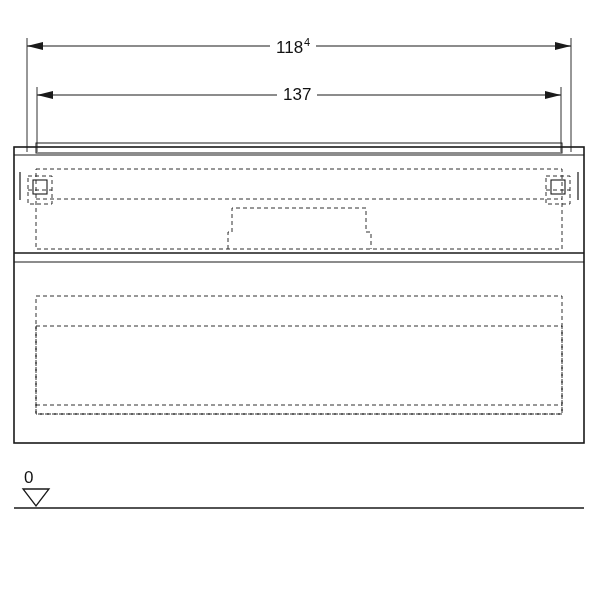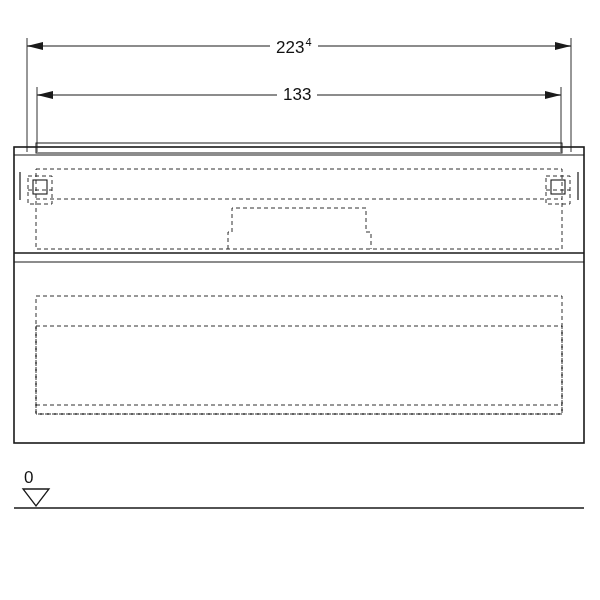--- a/index.html
+++ b/index.html
@@ -119,19 +119,19 @@
         <line x1="14" y1="508" x2="584" y2="508" stroke-width="1.4"></line>
       </g>
 
       <g>
         <polygon points="23,489 49,489 36,506" fill="none" stroke="#1a1a1a" stroke-width="1.3"></polygon>
       </g>
 
     </g>
   </svg>
 
-  <div class="dim-label" style="left:270px; top:37px;"><span>223</span><span class="sup">4</span></div>
+  <div class="dim-label" style="left:270px; top:37px;"><span>118</span><span class="sup">4</span></div>
 
-  <div class="dim-label" style="left:277px; top:86px;"><span>133</span></div>
+  <div class="dim-label" style="left:277px; top:86px;"><span>137</span></div>
 
   <div class="level-label" style="left:24px; top:469px;">0</div>
 
 </div>
 
 </body></html>

